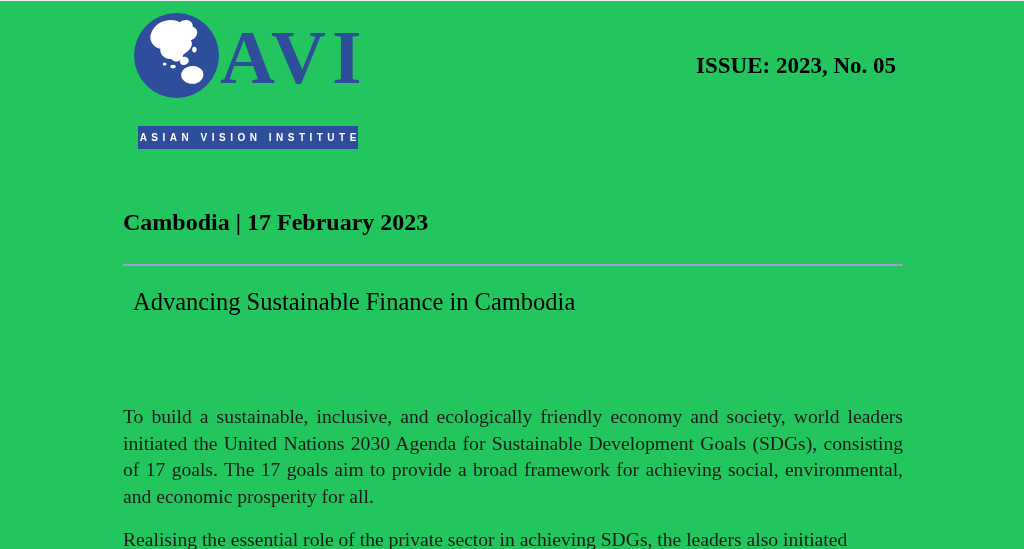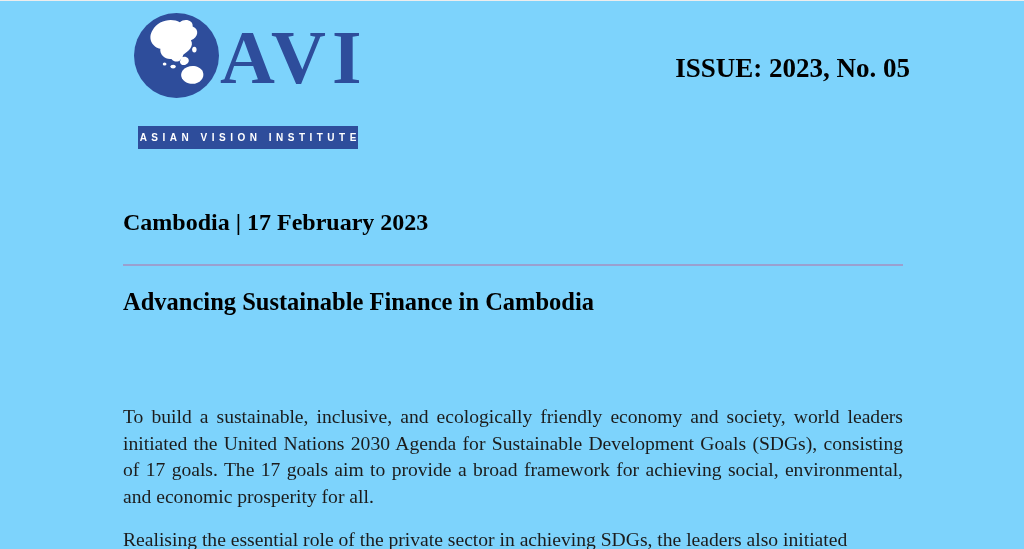--- a/index.html
+++ b/index.html
@@ -1,20 +1,20 @@
 <!DOCTYPE html>
 <html style="--brand-blue: #2e4d9b; --heading-blue: #3f4e95; --rule-color: #9aa0cf;"><head>
 <meta charset="utf-8">
 <style>
   html, body { margin:0; padding:0; background:#ffffff; }
   .page {
     position: relative;
     width: 1024px;
     height: 549px;
-    background: #7dd3fc;
+    background: #22c55e;
     overflow: hidden;
     font-family: "Liberation Serif", serif;
     color: #1c1c1c;
   }
   .top-edge {
     position: absolute; top: 0; left: 0; right: 0; height: 1px;
     background: #ededed;
   }
   
   .logo-block { position: absolute; left: 134px; top: 11px; width: 240px; height: 104px; }
@@ -36,22 +36,22 @@
     display: flex; align-items: center; justify-content: center; margin-top: 37px;
   }
   .org-bar span {
     font-family: "Liberation Sans", sans-serif;
     font-size: 10px; font-weight: bold;
     color: #ffffff; letter-spacing: 4.5px; text-indent: 4.5px;
     white-space: nowrap;
   }
   
   .issue {
-    position: absolute; top: 53px; right: 114px;
-    font-size: 27px; font-weight: bold; color: #000000;
+    position: absolute; top: 53px; right: 128px;
+    font-size: 23px; font-weight: bold; color: #000000;
     white-space: nowrap;
   }
   
   .masthead-title {
     position: absolute; left: 121px; top: 146px;
     font-size: 41px; font-weight: bold; letter-spacing: 0.5px;
     color: var(--heading-blue, #3f4e95);
     white-space: nowrap;
   }
   .dateline {
@@ -59,22 +59,22 @@
     font-size: 24px; font-weight: bold; color: #000000;
     white-space: nowrap;
   }
   .rule {
     position: absolute; left: 123px; top: 264px;
     width: 780px; height: 2px;
     background: var(--rule-color, #9aa0cf);
   }
   
   .article-title {
-    position: absolute; left: 123px; top: 288px;
-    font-size: 24.5px; font-weight: bold; color: #000000;
+    position: absolute; left: 133px; top: 288px;
+    font-size: 24.5px; font-weight: normal; color: #000000;
     white-space: nowrap;
   }
   .authors {
     position: absolute; left: 123px; top: 339px;
     font-size: 20px; font-style: italic; line-height: 27px;
     color: #1c1c1c;
   }
   .authors sup { font-size: 13px; line-height: 0; }
   .body-text {
     position: absolute; left: 123px; top: 404px;

